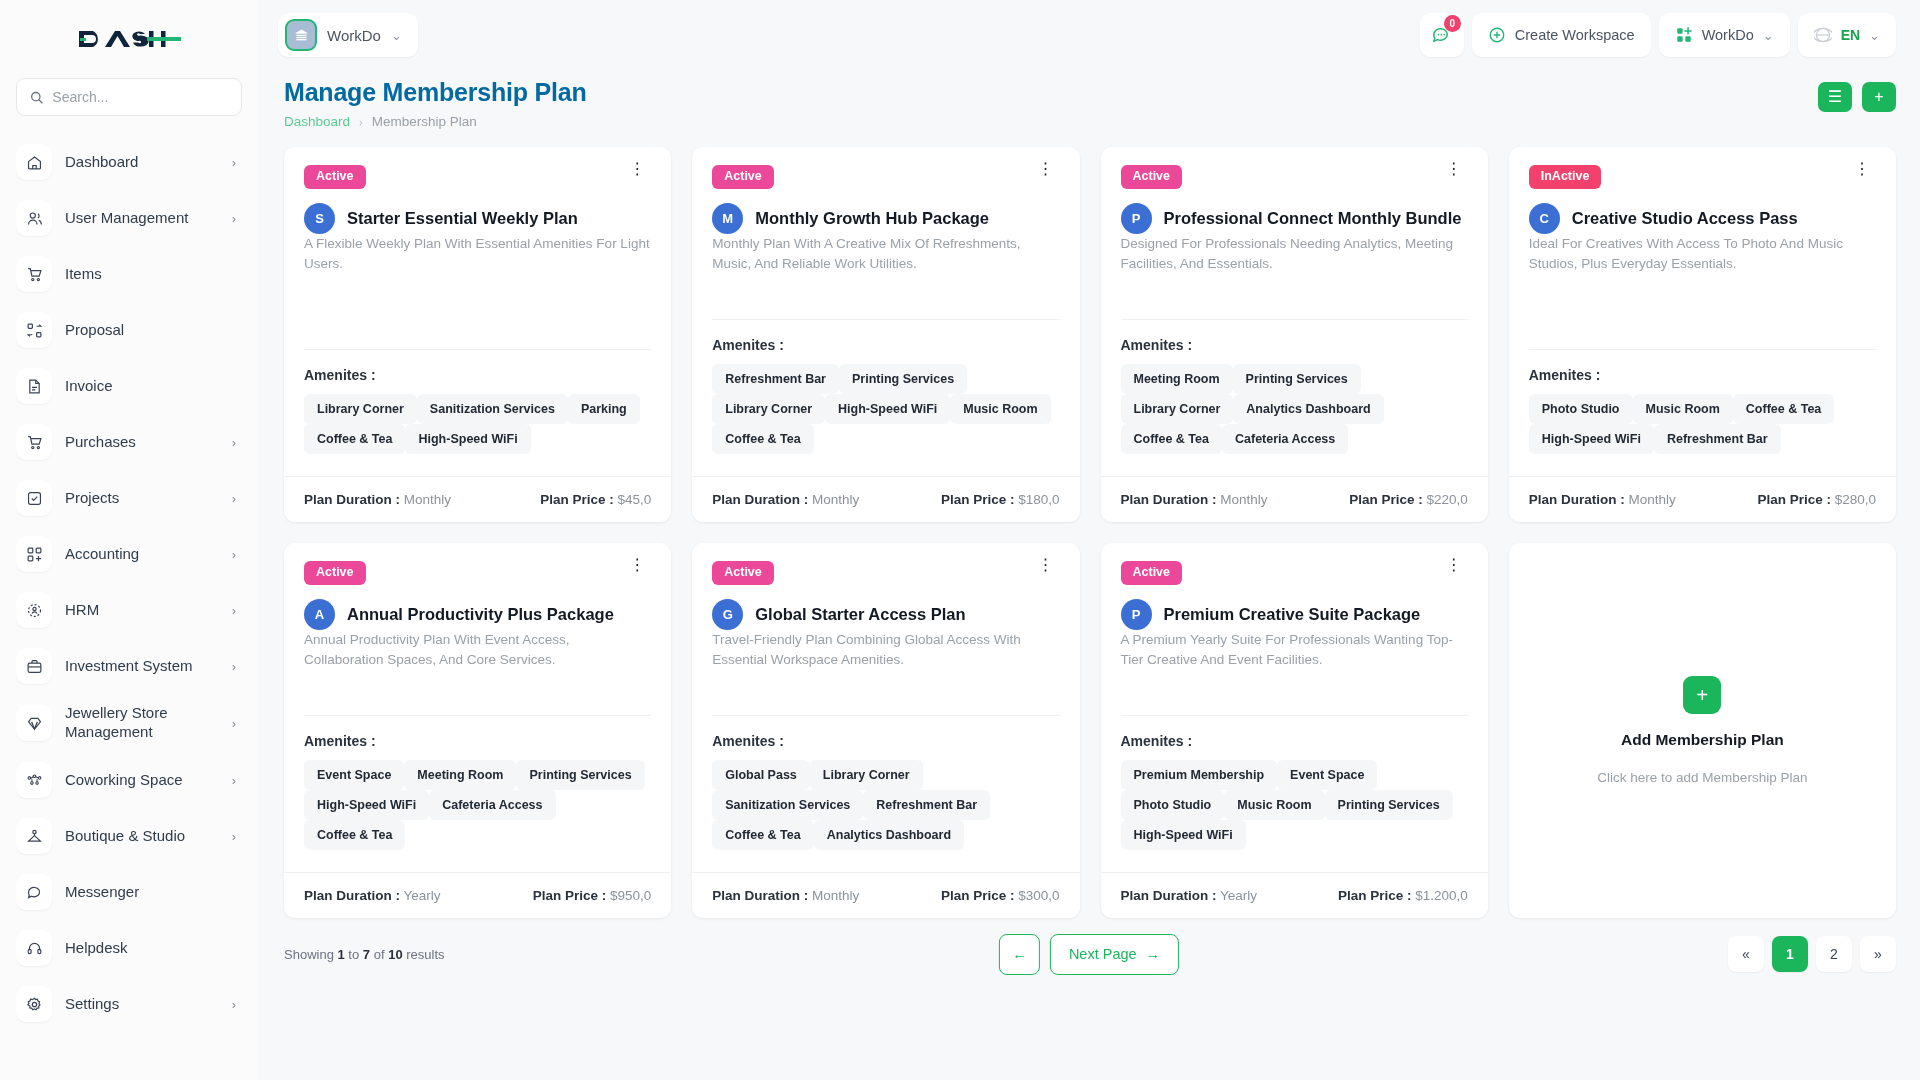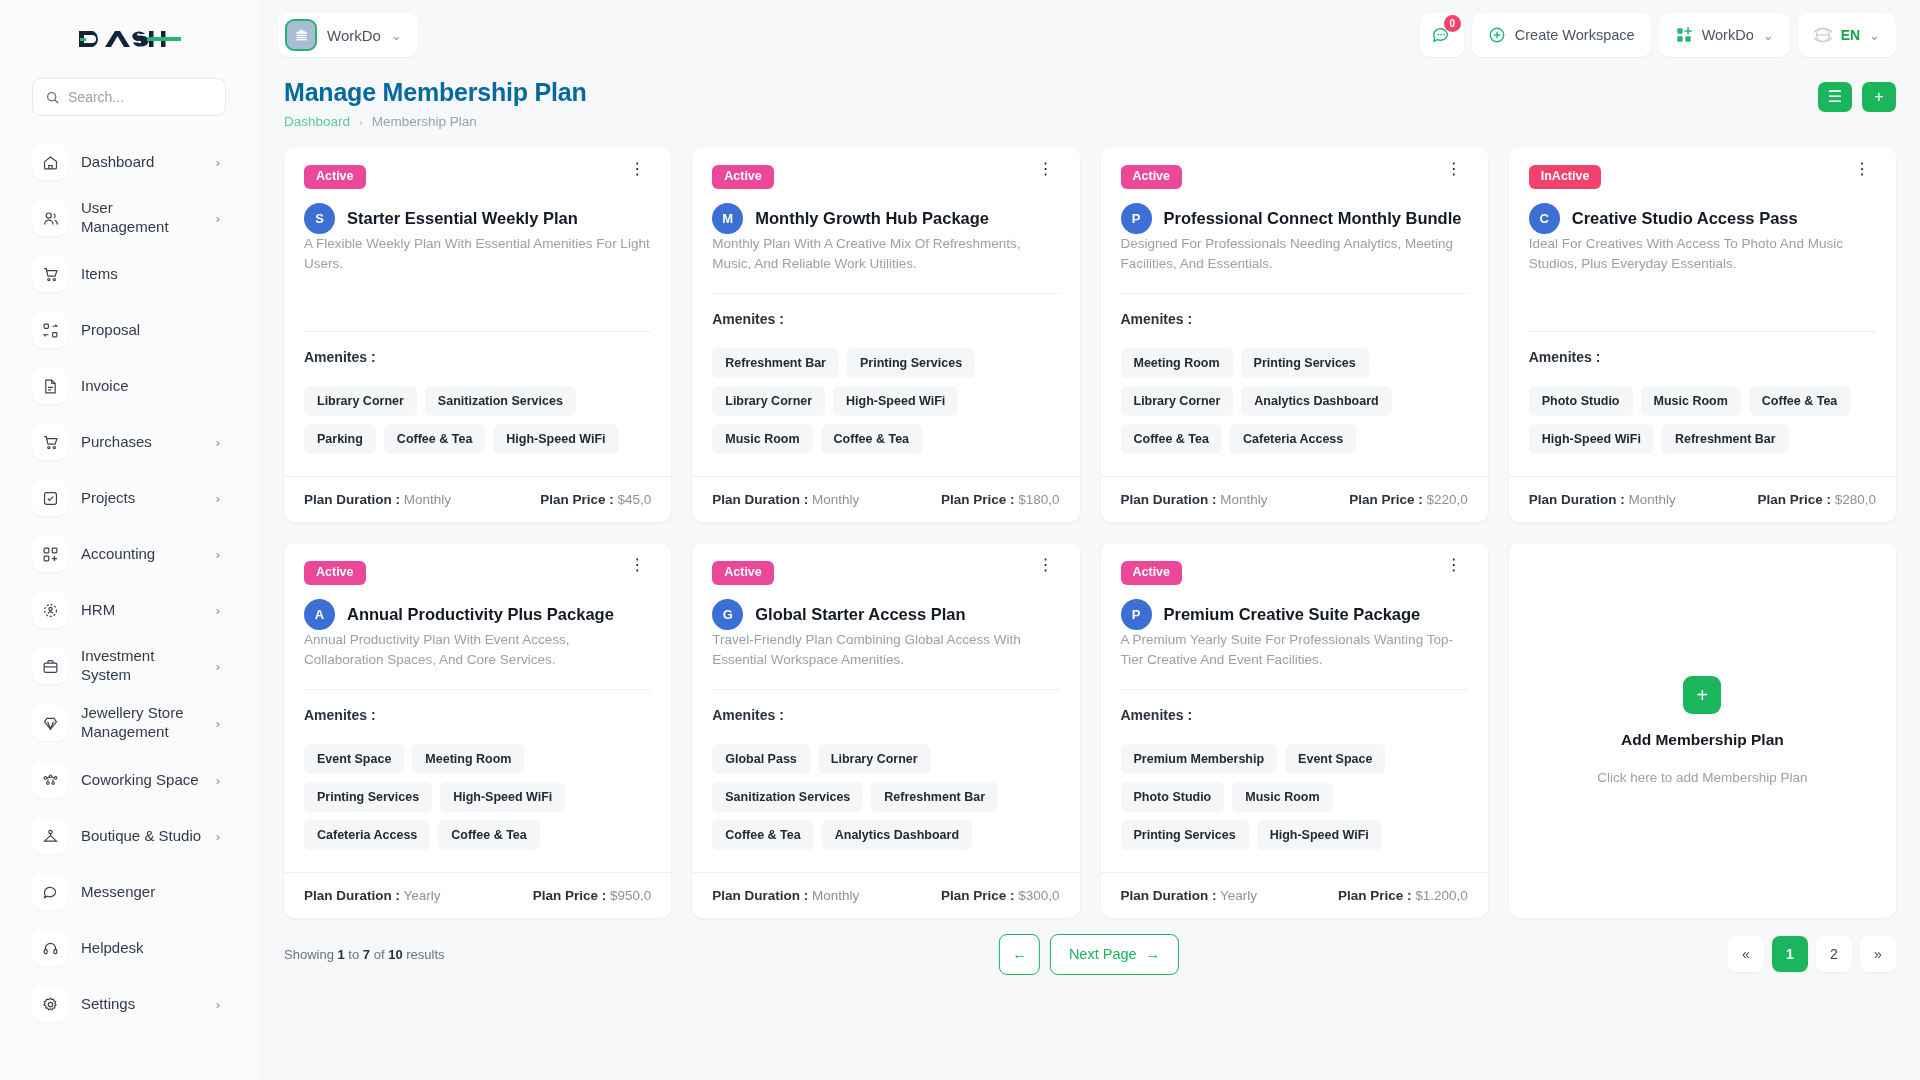--- a/index.html
+++ b/index.html
@@ -9,21 +9,21 @@
     font-family: "Liberation Sans", sans-serif;
     overflow: hidden;
   }
   body { display: flex; }
 
   
   .sidebar {
     width: 258px; height: 1080px; flex: 0 0 258px;
     background: #fbfbfb;
     display: flex; flex-direction: column;
-    padding: 0 32px;
+    padding: 0 16px;
   }
   .logo-wrap { height: 78px; display:flex; align-items:center; justify-content:center; }
   .logo { display:flex; align-items:center; }
   .search-box {
     display:flex; align-items:center; gap:9px;
     height: 38px; border:1px solid #e6e8ea; border-radius: 9px;
     background: #fff; padding: 0 13px; margin-bottom: 18px;
   }
   .search-box input {
     border:none; outline:none; background:transparent;
@@ -119,21 +119,21 @@
     width:31px; height:31px; flex:0 0 31px; border-radius:50%;
     background:#3b6fd4; color:#fff; font-size:13px; font-weight:600;
     display:flex; align-items:center; justify-content:center;
   }
   .card-title { font-size:16.5px; font-weight:700; color:#131a24; }
   .card-desc {
     margin-top:0; font-size:13.5px; line-height:1.5; color:#9aa1a9;
   }
   .divider { border-top:1px solid #eef0f2; margin-top:auto; }
   .amen-label { font-size:14px; font-weight:700; color:#2a323d; padding-top:17px; }
-  .chips { display:flex; flex-wrap:wrap; gap:8px; margin-top:21px; padding-bottom:22px; }
+  .chips { display:flex; flex-wrap:wrap; margin-top:11px; padding-bottom:22px; }
   .chip {
     background:#f5f6f7; border-radius:6px; padding:8px 13px;
     font-size:12.5px; font-weight:700; color:#222a35; white-space:nowrap;
   }
   .card-foot {
     border-top:1px solid #eef0f2; padding: 15px 20px;
     display:flex; align-items:center; justify-content:space-between;
     font-size:13.5px;
   }
   .foot-k { font-weight:700; color:#2a323d; }

